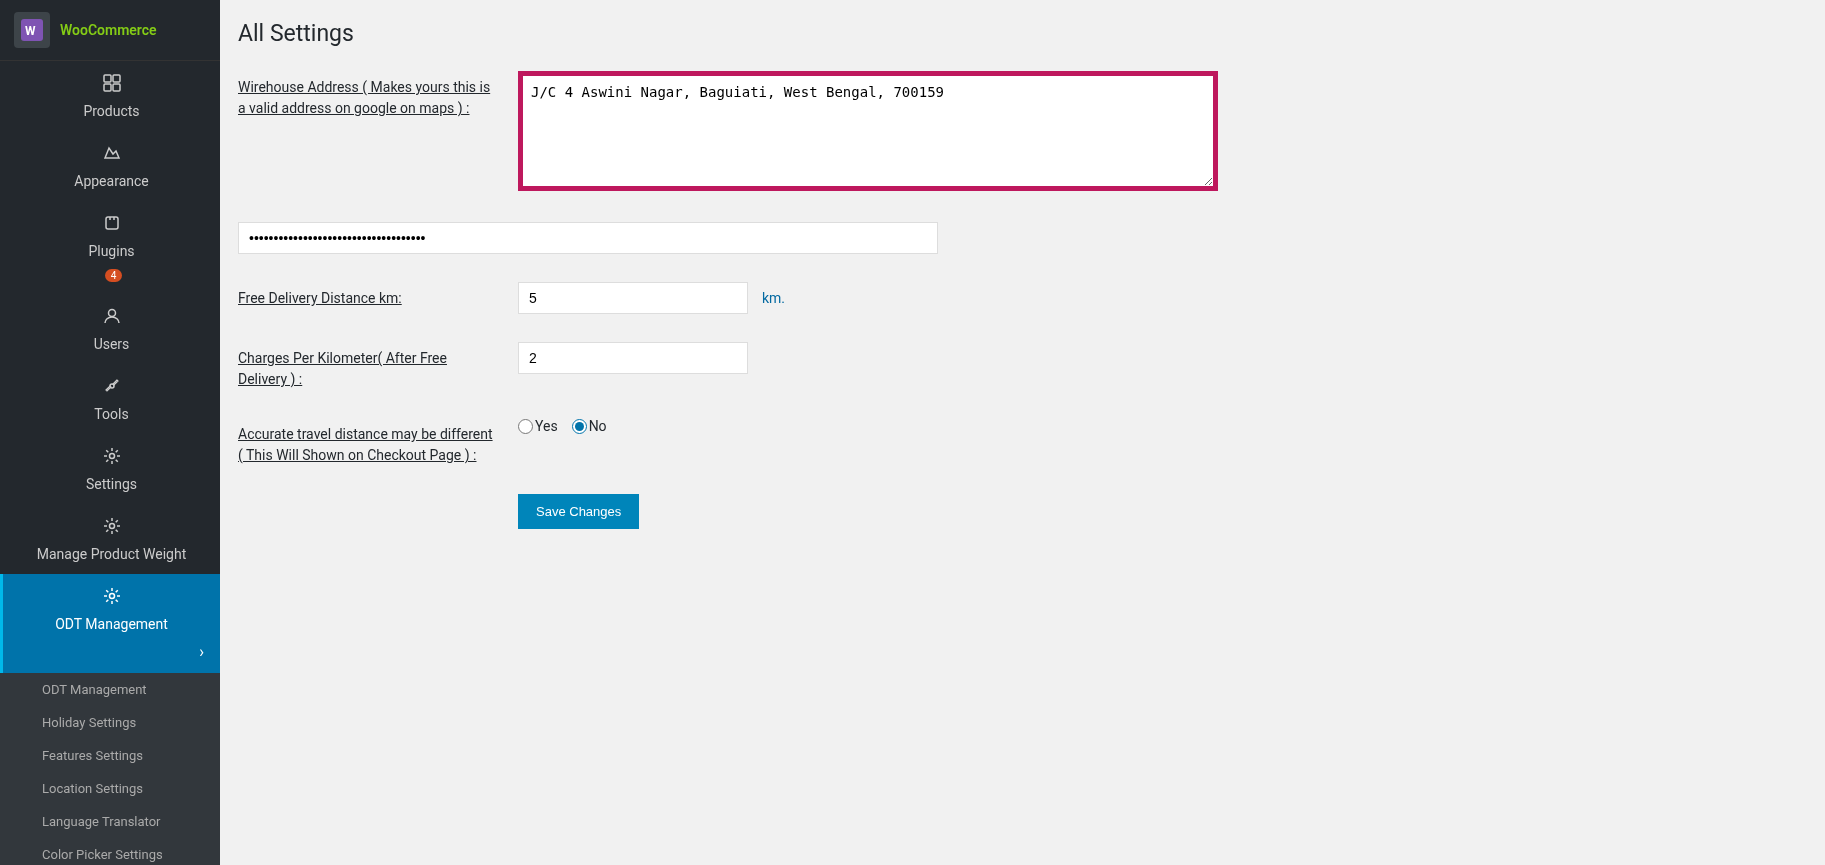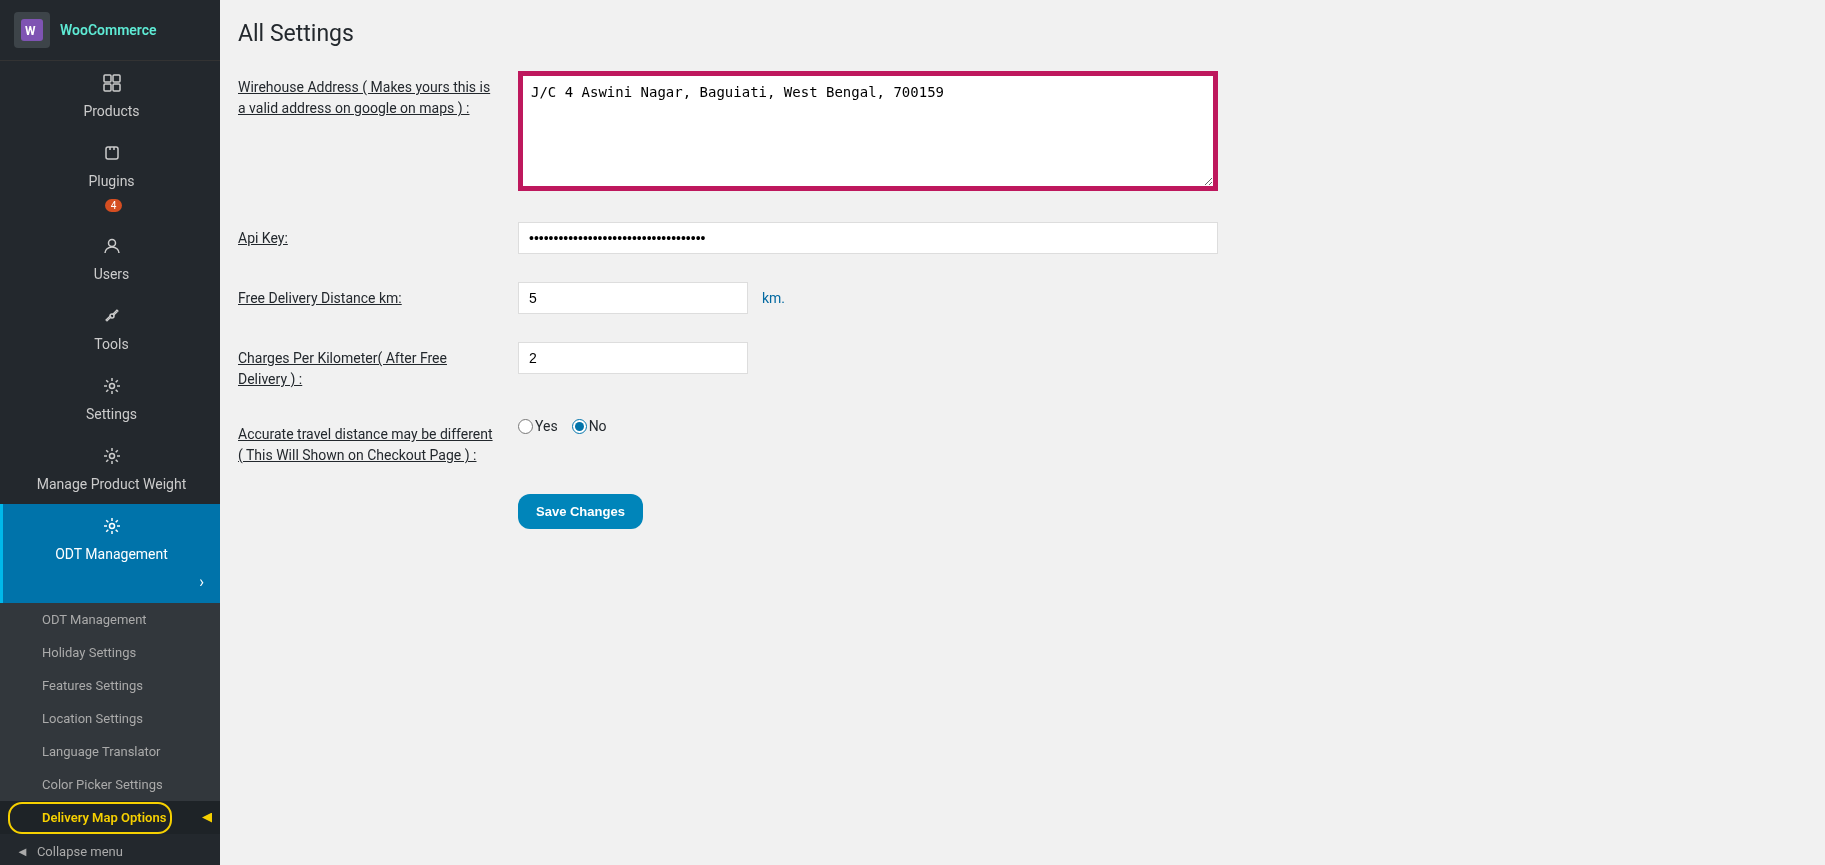--- a/index.html
+++ b/index.html
@@ -25,21 +25,21 @@
       border-bottom: 1px solid #333;
     }
     .sidebar-logo-icon {
       width: 36px; height: 36px;
       background: #3d4449;
       border-radius: 4px;
       display: flex; align-items: center; justify-content: center;
       color: #eee; font-size: 16px; font-weight: bold;
     }
     .sidebar-logo-text {
-      color: #5eead4; font-size: 14px; font-weight: 600;
+      color: #84cc16; font-size: 14px; font-weight: 600;
     }
 
     .sidebar-menu-item {
       display: flex; align-items: center; gap: 10px;
       padding: 12px 16px;
       color: #ccc;
       cursor: pointer;
       font-size: 14px;
       border-left: 3px solid transparent;
       flex-direction: column;
@@ -199,22 +199,22 @@
       cursor: pointer;
     }
 
     .save-btn {
       background: #0085ba;
       color: #fff;
       border: none;
       padding: 10px 18px;
       font-size: 13px;
       cursor: pointer;
-      border-radius: 12px;
-      font-weight: 700;
+      border-radius: 0;
+      font-weight: 400;
     }
 
     input[type="radio"] {
       accent-color: #0073aa;
       width: 15px; height: 15px;
     }
   </style>
 </head>
 <body>
 
@@ -235,20 +235,28 @@
       <svg width="18" height="18" viewBox="0 0 18 18" fill="none">
         <rect x="1" y="1" width="7" height="7" rx="1" stroke="#ccc" stroke-width="1.5"></rect>
         <rect x="10" y="1" width="7" height="7" rx="1" stroke="#ccc" stroke-width="1.5"></rect>
         <rect x="1" y="10" width="7" height="7" rx="1" stroke="#ccc" stroke-width="1.5"></rect>
         <rect x="10" y="10" width="7" height="7" rx="1" stroke="#ccc" stroke-width="1.5"></rect>
       </svg>
     </div>
     <span>Products</span>
   </div>
 
+  <div class="sidebar-menu-item">
+    <div class="sidebar-menu-icon">
+      <svg width="18" height="18" viewBox="0 0 18 18" fill="none">
+        <path d="M2 14 L6 4 L10 10 L13 7 L16 14 Z" stroke="#ccc" stroke-width="1.5" fill="none"></path>
+      </svg>
+    </div>
+    <span>Appearance</span>
+  </div>
 
   <div class="sidebar-menu-item">
     <div class="sidebar-menu-icon">
       <svg width="18" height="18" viewBox="0 0 18 18" fill="none">
         <rect x="3" y="3" width="12" height="12" rx="2" stroke="#ccc" stroke-width="1.5"></rect>
         <path d="M7 3V6M11 3V6" stroke="#ccc" stroke-width="1.5"></path>
       </svg>
     </div>
     <span>Plugins</span>
     <span class="badge">4</span>
@@ -341,21 +349,20 @@
   <div class="settings-form">
 
     <div class="form-row">
       <div class="form-label">Wirehouse Address ( Makes yours this is a valid address on google on maps ) :</div>
       <div class="form-control-wrap">
         <textarea class="form-input" placeholder="J/C 4 Aswini Nagar, Baguiati, West Bengal, 700159" style="">J/C 4 Aswini Nagar, Baguiati, West Bengal, 700159</textarea>
       </div>
     </div>
 
     <div class="form-row">
-      <div class="form-label">Api Key:</div>
       <div class="form-control-wrap">
         <input type="password" class="form-input" value="••••••••••••••••••••••••••••••••••••" style="">
       </div>
     </div>
 
     <div class="form-row">
       <div class="form-label">Free Delivery Distance km:</div>
       <div class="form-control-wrap">
         <div class="inline-row">
           <input type="text" class="form-input-short" value="5" style="">

